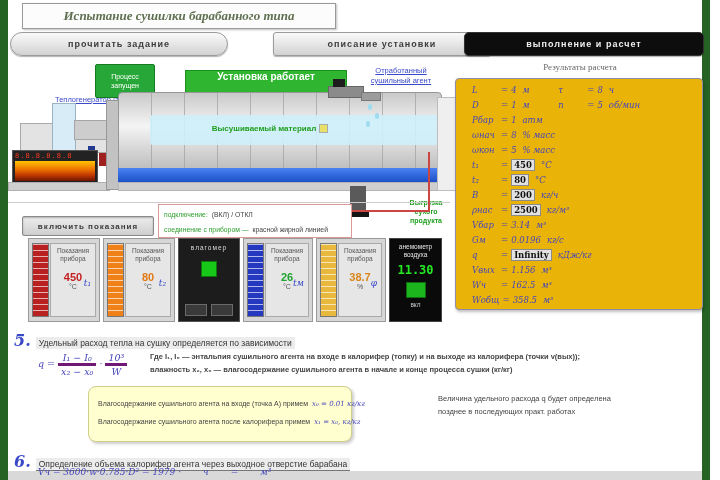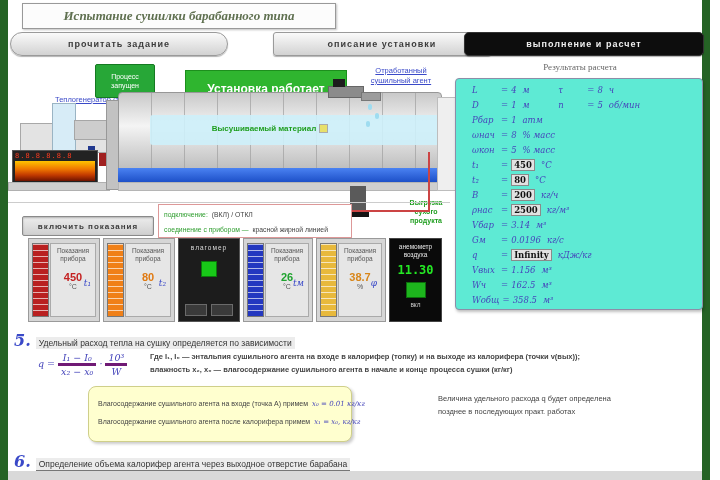--- a/index.html
+++ b/index.html
@@ -17,21 +17,21 @@
   
   .tab{height:22px;border:1px solid #9a9a9a;border-radius:3px;color:#3c3c3c;
        background:linear-gradient(#fafafa,#e8e8e8 45%,#d2d2d2);box-shadow:0 1px 1px rgba(0,0,0,.3);
        font-size:9px;font-weight:bold;letter-spacing:1px;display:flex;align-items:center;justify-content:center;
        text-transform:lowercase;cursor:pointer;}
   .tab.active{background:#0d0d0d;color:#f0f0f0;border-color:#333;border-radius:5px;}
   
   .green-note{background:#27a737;border:1px solid #157a22;color:#fff;text-align:center;
               display:flex;flex-direction:column;align-items:center;justify-content:center;border-radius:2px;}
   .banner{left:185px;top:70px;width:160px;height:25px;background:#2fb52f;border:1px solid #1d8f1d;
-          color:#fff;font-weight:bold;font-size:12px;display:flex;align-items:flex-end;justify-content:center;}
+          color:#fff;font-weight:bold;font-size:10px;display:flex;align-items:flex-start;justify-content:center;}
   .blue-label{color:#3a49c8;font-size:7.5px;text-decoration:underline;}
   .drum{left:118px;top:92px;width:322px;height:94px;border:1px solid #979797;border-radius:4px;
         background:linear-gradient(#c9c9c9,#f4f4f4 35%,#d6d6d6 60%,#a8a8a8);}
   .drum .ring{position:absolute;top:0;bottom:0;width:1px;background:#9f9f9f;opacity:.7;}
   .cyan-band{left:150px;top:115px;width:295px;height:30px;background:#cdeffa;border-radius:3px;opacity:.9;}
   .drum-label{left:175px;top:124px;width:190px;color:#1f9e1f;font-size:8px;font-weight:bold;text-align:center;}
   .sample-icon{display:inline-block;width:7px;height:7px;background:#e8e06a;border:1px solid #aaa;vertical-align:middle;margin-left:3px;}
   .blue-band{left:118px;top:168px;width:322px;height:14px;background:linear-gradient(#4a82f2,#1d50c8);}
   .drum-base{left:118px;top:182px;width:322px;height:7px;background:#cfcfcf;border:1px solid #b5b5b5;}
   .endcap{left:437px;top:97px;width:26px;height:92px;background:#efefef;border:1px solid #bdbdbd;}
@@ -53,21 +53,21 @@
   .drip{width:4px;height:6px;background:#9fdcf0;border-radius:2px;}
   .chute{left:350px;top:186px;width:16px;height:26px;background:#5a5a5a;}
   .chute-tip{left:347px;top:211px;width:22px;height:6px;background:#141414;}
   .discharge-label{left:388px;top:198px;width:76px;color:#1f9e1f;font-size:7px;font-weight:bold;
                    text-align:center;line-height:9px;}
   .sep-line{left:8px;top:202px;width:442px;height:1px;background:#cccccc;}
   .wire{position:absolute;background:#cc4444;}
   
   .res-title{left:500px;top:62px;width:160px;text-align:center;color:#666;font-size:9px;
              font-family:"Liberation Serif",serif;}
-  .res-panel{left:455px;top:78px;width:248px;height:232px;background:#5eead4;border:1px solid #8d8da8;
+  .res-panel{left:455px;top:78px;width:248px;height:232px;background:#eab308;border:1px solid #8d8da8;
              border-radius:4px;box-shadow:1px 2px 3px rgba(0,0,0,.25);padding:4px 0 0 16px;box-sizing:border-box;}
   .rrow{height:15px;line-height:15px;font-family:"DejaVu Serif",serif;font-style:italic;
         font-size:8.5px;color:#4646bb;white-space:nowrap;}
   .rrow .rsym{display:inline-block;min-width:26px;}
   .rrow .req{margin:0 3px;color:#4646bb;}
   .rrow .rval{color:#4646bb;}
   .rrow .rval.boxed{font-style:normal;font-weight:bold;color:#111;background:#e2e2e2;
                     border:1px solid #8a8a8a;padding:0 2px;}
   .rrow .runit{margin-left:6px;}
   .rrow .col2{display:inline-block;margin-left:26px;}
@@ -322,14 +322,17 @@
 
   <div class="abs side-note" style="left:438px;top:392px;width:260px;">
     <div>Величина удельного расхода q будет определена</div>
     <div>позднее в последующих практ. работах</div>
   </div>
 
   <div class="abs" style="left:14px;top:452px;">
     <span class="sec-num">6.</span><span class="sec-head underlined">Определение объема калорифер агента через выходное отверстие барабана</span>
   </div>
 
+  <div class="abs math" style="left:38px;top:467px;font-size:9px;">
+    <span>Vч = 3600·w·0.785·D²  =  1979  ·</span><span class="tok">ч</span><span class="tok">=</span><span class="tok">м³</span>
+  </div>
 
 </div>
 
 </body></html>

